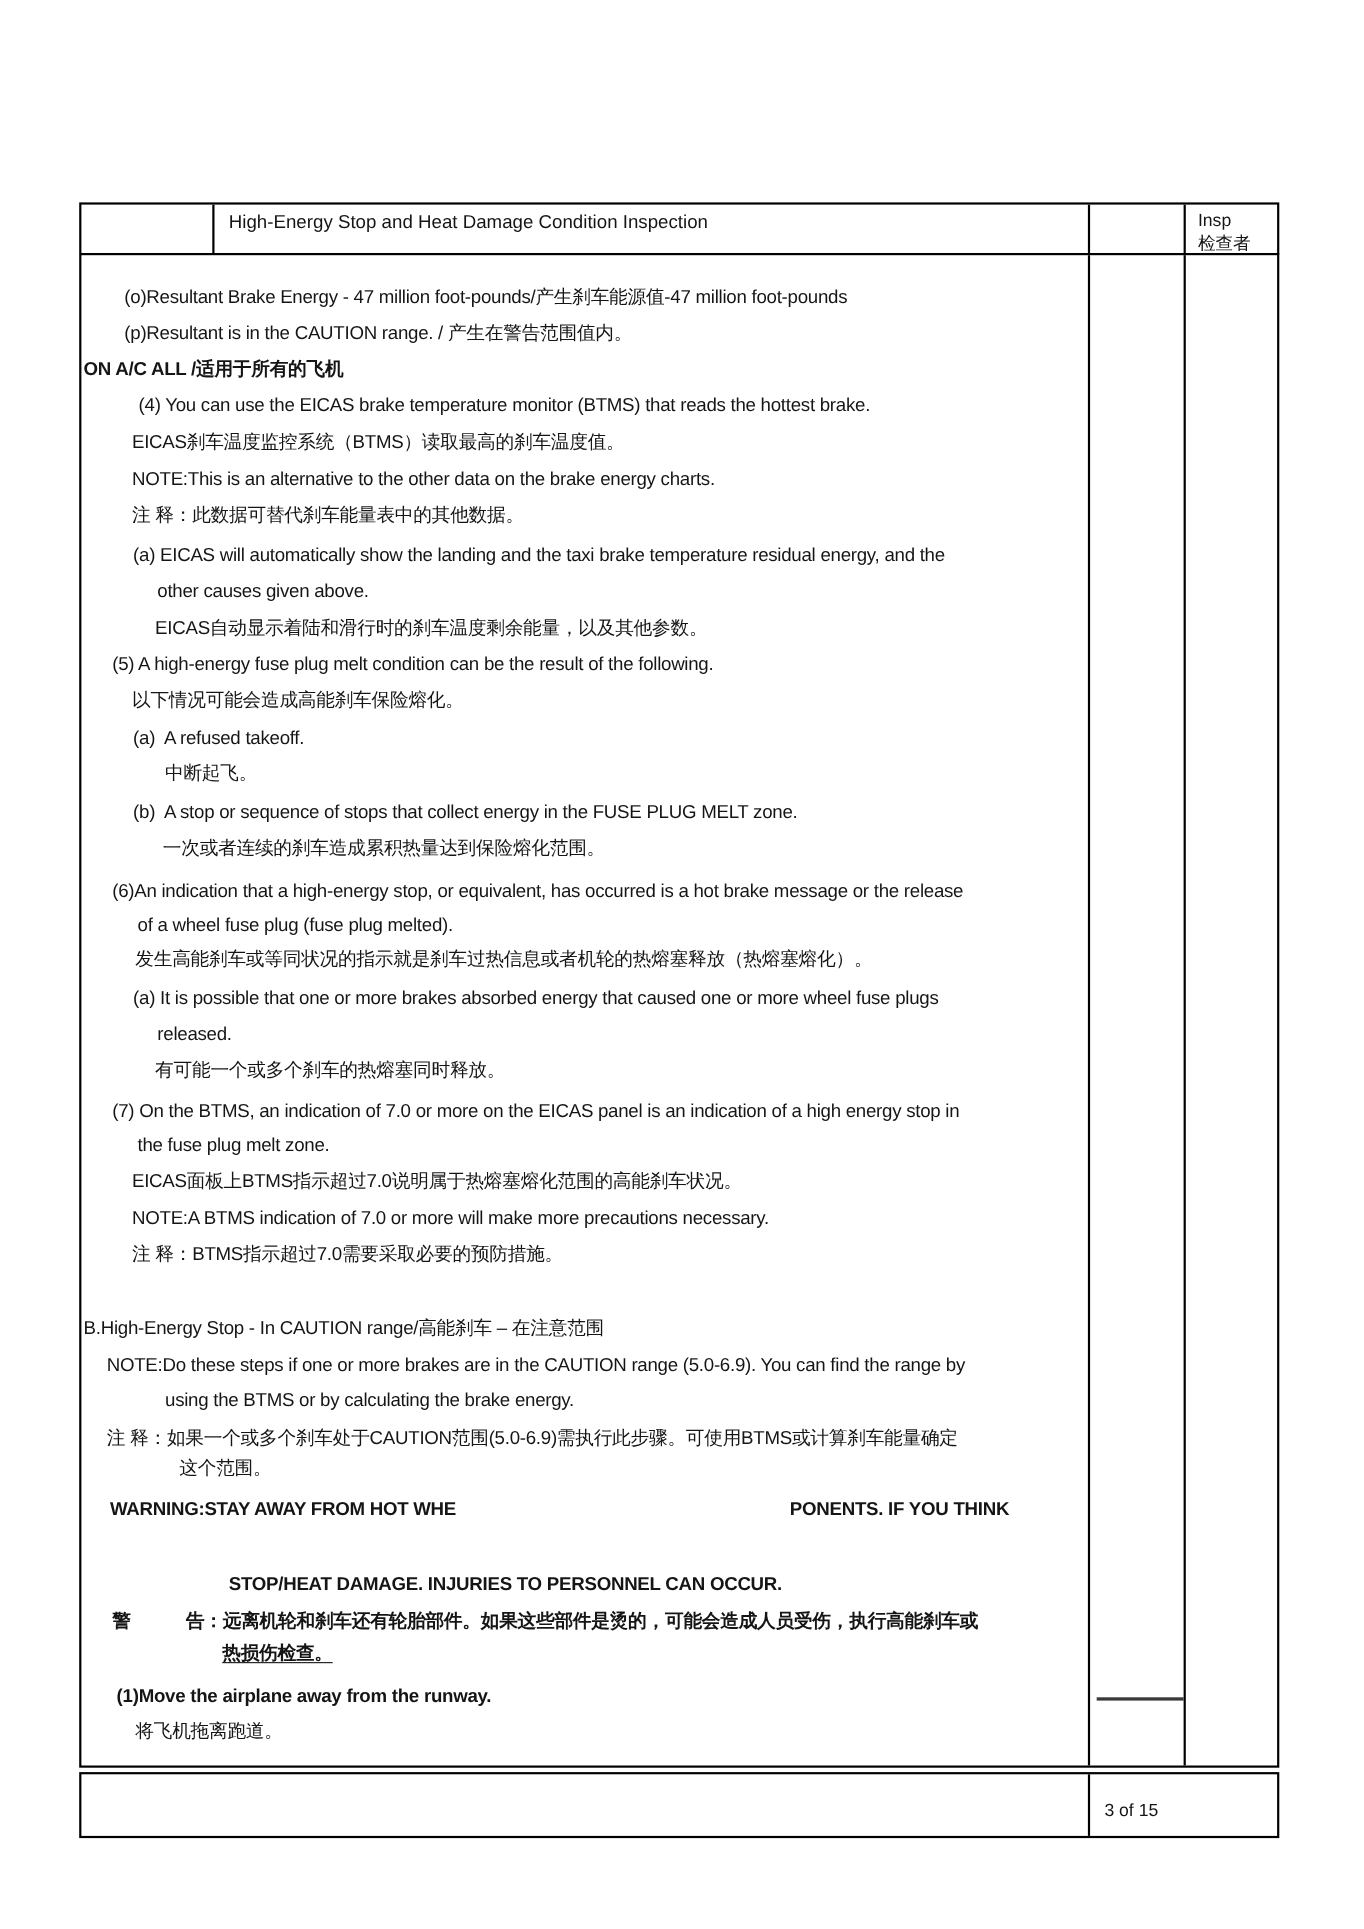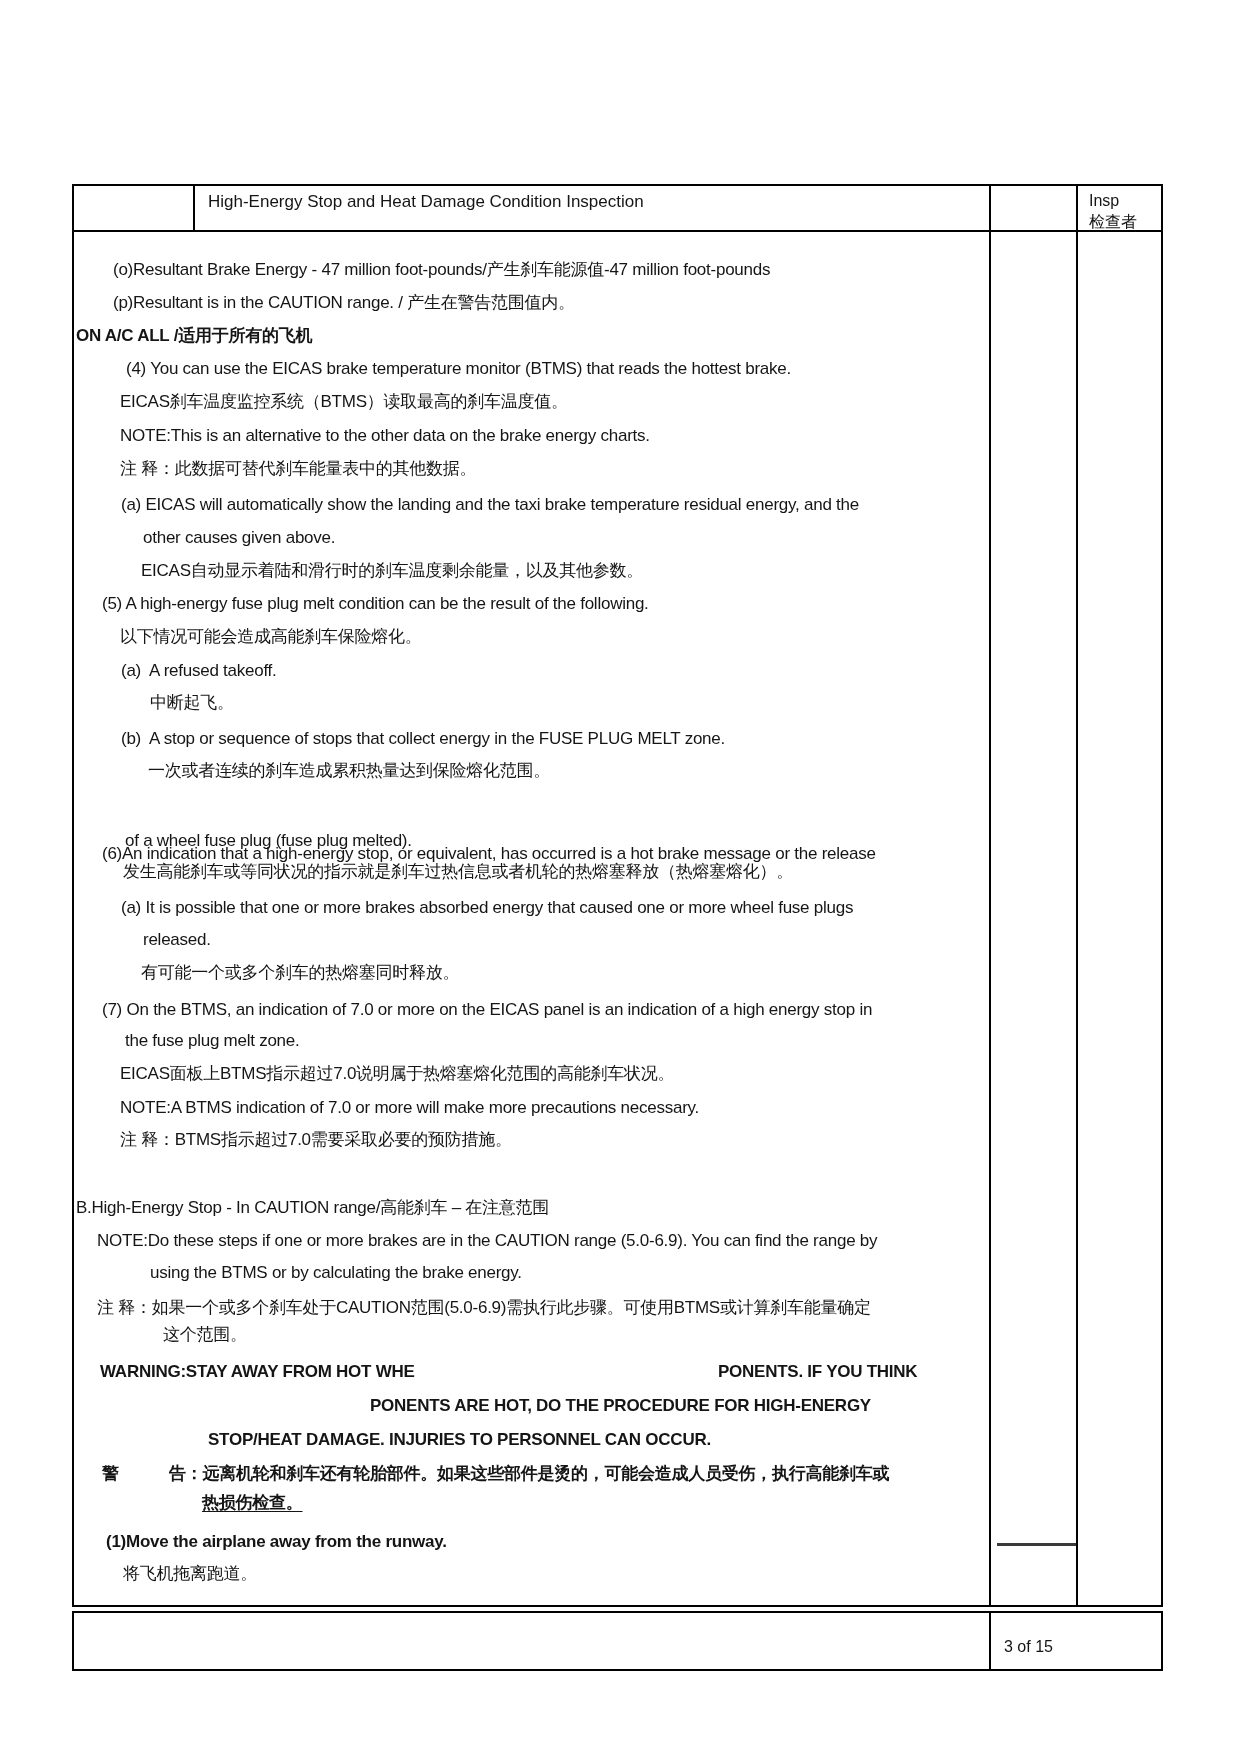--- a/index.html
+++ b/index.html
@@ -55,39 +55,38 @@
       <span class="tline" style="left: 120px; top: 454px;">注 释：此数据可替代刹车能量表中的其他数据。</span>
       <span class="tline" style="left: 121px; top: 490px;">(a) EICAS will automatically show the landing and the taxi brake temperature residual energy, and the</span>
       <span class="tline" style="left: 143px; top: 523px;">other causes given above.</span>
       <span class="tline" style="left: 141px; top: 556px;">EICAS自动显示着陆和滑行时的刹车温度剩余能量，以及其他参数。</span>
       <span class="tline" style="left: 102px; top: 589px;">(5) A high-energy fuse plug melt condition can be the result of the following.</span>
       <span class="tline" style="left: 120px; top: 622px;">以下情况可能会造成高能刹车保险熔化。</span>
       <span class="tline" style="left: 121px; top: 656px;">(a)  A refused takeoff.</span>
       <span class="tline" style="left: 150px; top: 688px;">中断起飞。</span>
       <span class="tline" style="left: 121px; top: 724px;">(b)  A stop or sequence of stops that collect energy in the FUSE PLUG MELT zone.</span>
       <span class="tline" style="left: 148px; top: 756px;">一次或者连续的刹车造成累积热量达到保险熔化范围。</span>
-      <span class="tline" style="left: 102px; top: 839px;">(6)An indication that a high-energy stop, or equivalent, has occurred is a hot brake message or the release</span>
+      <span class="tline" style="left: 102px; top: 795px;">(6)An indication that a high-energy stop, or equivalent, has occurred is a hot brake message or the release</span>
       <span class="tline" style="left: 125px; top: 826px;">of a wheel fuse plug (fuse plug melted).</span>
       <span class="tline" style="left: 123px; top: 857px;">发生高能刹车或等同状况的指示就是刹车过热信息或者机轮的热熔塞释放（热熔塞熔化）。</span>
       <span class="tline" style="left: 121px; top: 893px;">(a) It is possible that one or more brakes absorbed energy that caused one or more wheel fuse plugs</span>
       <span class="tline" style="left: 143px; top: 925px;">released.</span>
       <span class="tline" style="left: 141px; top: 958px;">有可能一个或多个刹车的热熔塞同时释放。</span>
       <span class="tline" style="left: 102px; top: 995px;">(7) On the BTMS, an indication of 7.0 or more on the EICAS panel is an indication of a high energy stop in</span>
       <span class="tline" style="left: 125px; top: 1026px;">the fuse plug melt zone.</span>
       <span class="tline" style="left: 120px; top: 1059px;">EICAS面板上BTMS指示超过7.0说明属于热熔塞熔化范围的高能刹车状况。</span>
       <span class="tline" style="left: 120px; top: 1093px;">NOTE:A BTMS indication of 7.0 or more will make more precautions necessary.</span>
       <span class="tline" style="left: 120px; top: 1125px;">注 释：BTMS指示超过7.0需要采取必要的预防措施。</span>
       <span class="tline" style="left: 76px; top: 1193px;">B.High-Energy Stop - In CAUTION range/高能刹车 – 在注意范围</span>
       <span class="tline" style="left: 97px; top: 1226px;">NOTE:Do these steps if one or more brakes are in the CAUTION range (5.0-6.9). You can find the range by</span>
       <span class="tline" style="left: 150px; top: 1258px;">using the BTMS or by calculating the brake energy.</span>
       <span class="tline" style="left: 97px; top: 1293px;">注 释：如果一个或多个刹车处于CAUTION范围(5.0-6.9)需执行此步骤。可使用BTMS或计算刹车能量确定</span>
       <span class="tline" style="left: 163px; top: 1320px;">这个范围。</span>
       <span class="tline bold" style="left: 100px; top: 1357px;">WARNING:STAY AWAY FROM HOT WHE</span>
       <span class="tline bold" style="left: 718px; top: 1357px;">PONENTS. IF YOU THINK</span>
-      <span class="tline bold" style="left: 370px; top: 1391px;">PONENTS ARE HOT, DO THE PROCEDURE FOR HIGH-ENERGY</span>
       <span class="tline bold" style="left: 208px; top: 1425px;">STOP/HEAT DAMAGE. INJURIES TO PERSONNEL CAN OCCUR.</span>
       <span class="tline bold" style="left: 102px; top: 1459px;">警</span>
       <span class="tline bold" style="left: 169px; top: 1459px;">告：远离机轮和刹车还有轮胎部件。如果这些部件是烫的，可能会造成人员受伤，执行高能刹车或</span>
       <span class="tline bold ul" style="left: 202px; top: 1488px;">热损伤检查。</span>
       <span class="tline" style="left: 106px; top: 1527px; font-weight: bold;">(1)Move the airplane away from the runway.</span>
       <span class="tline" style="left: 123px; top: 1559px;">将飞机拖离跑道。</span>
     </div>
 
   <div id="sig-line" style="left:997px;top:1543px;width:79px;height:3px;"></div>
 

